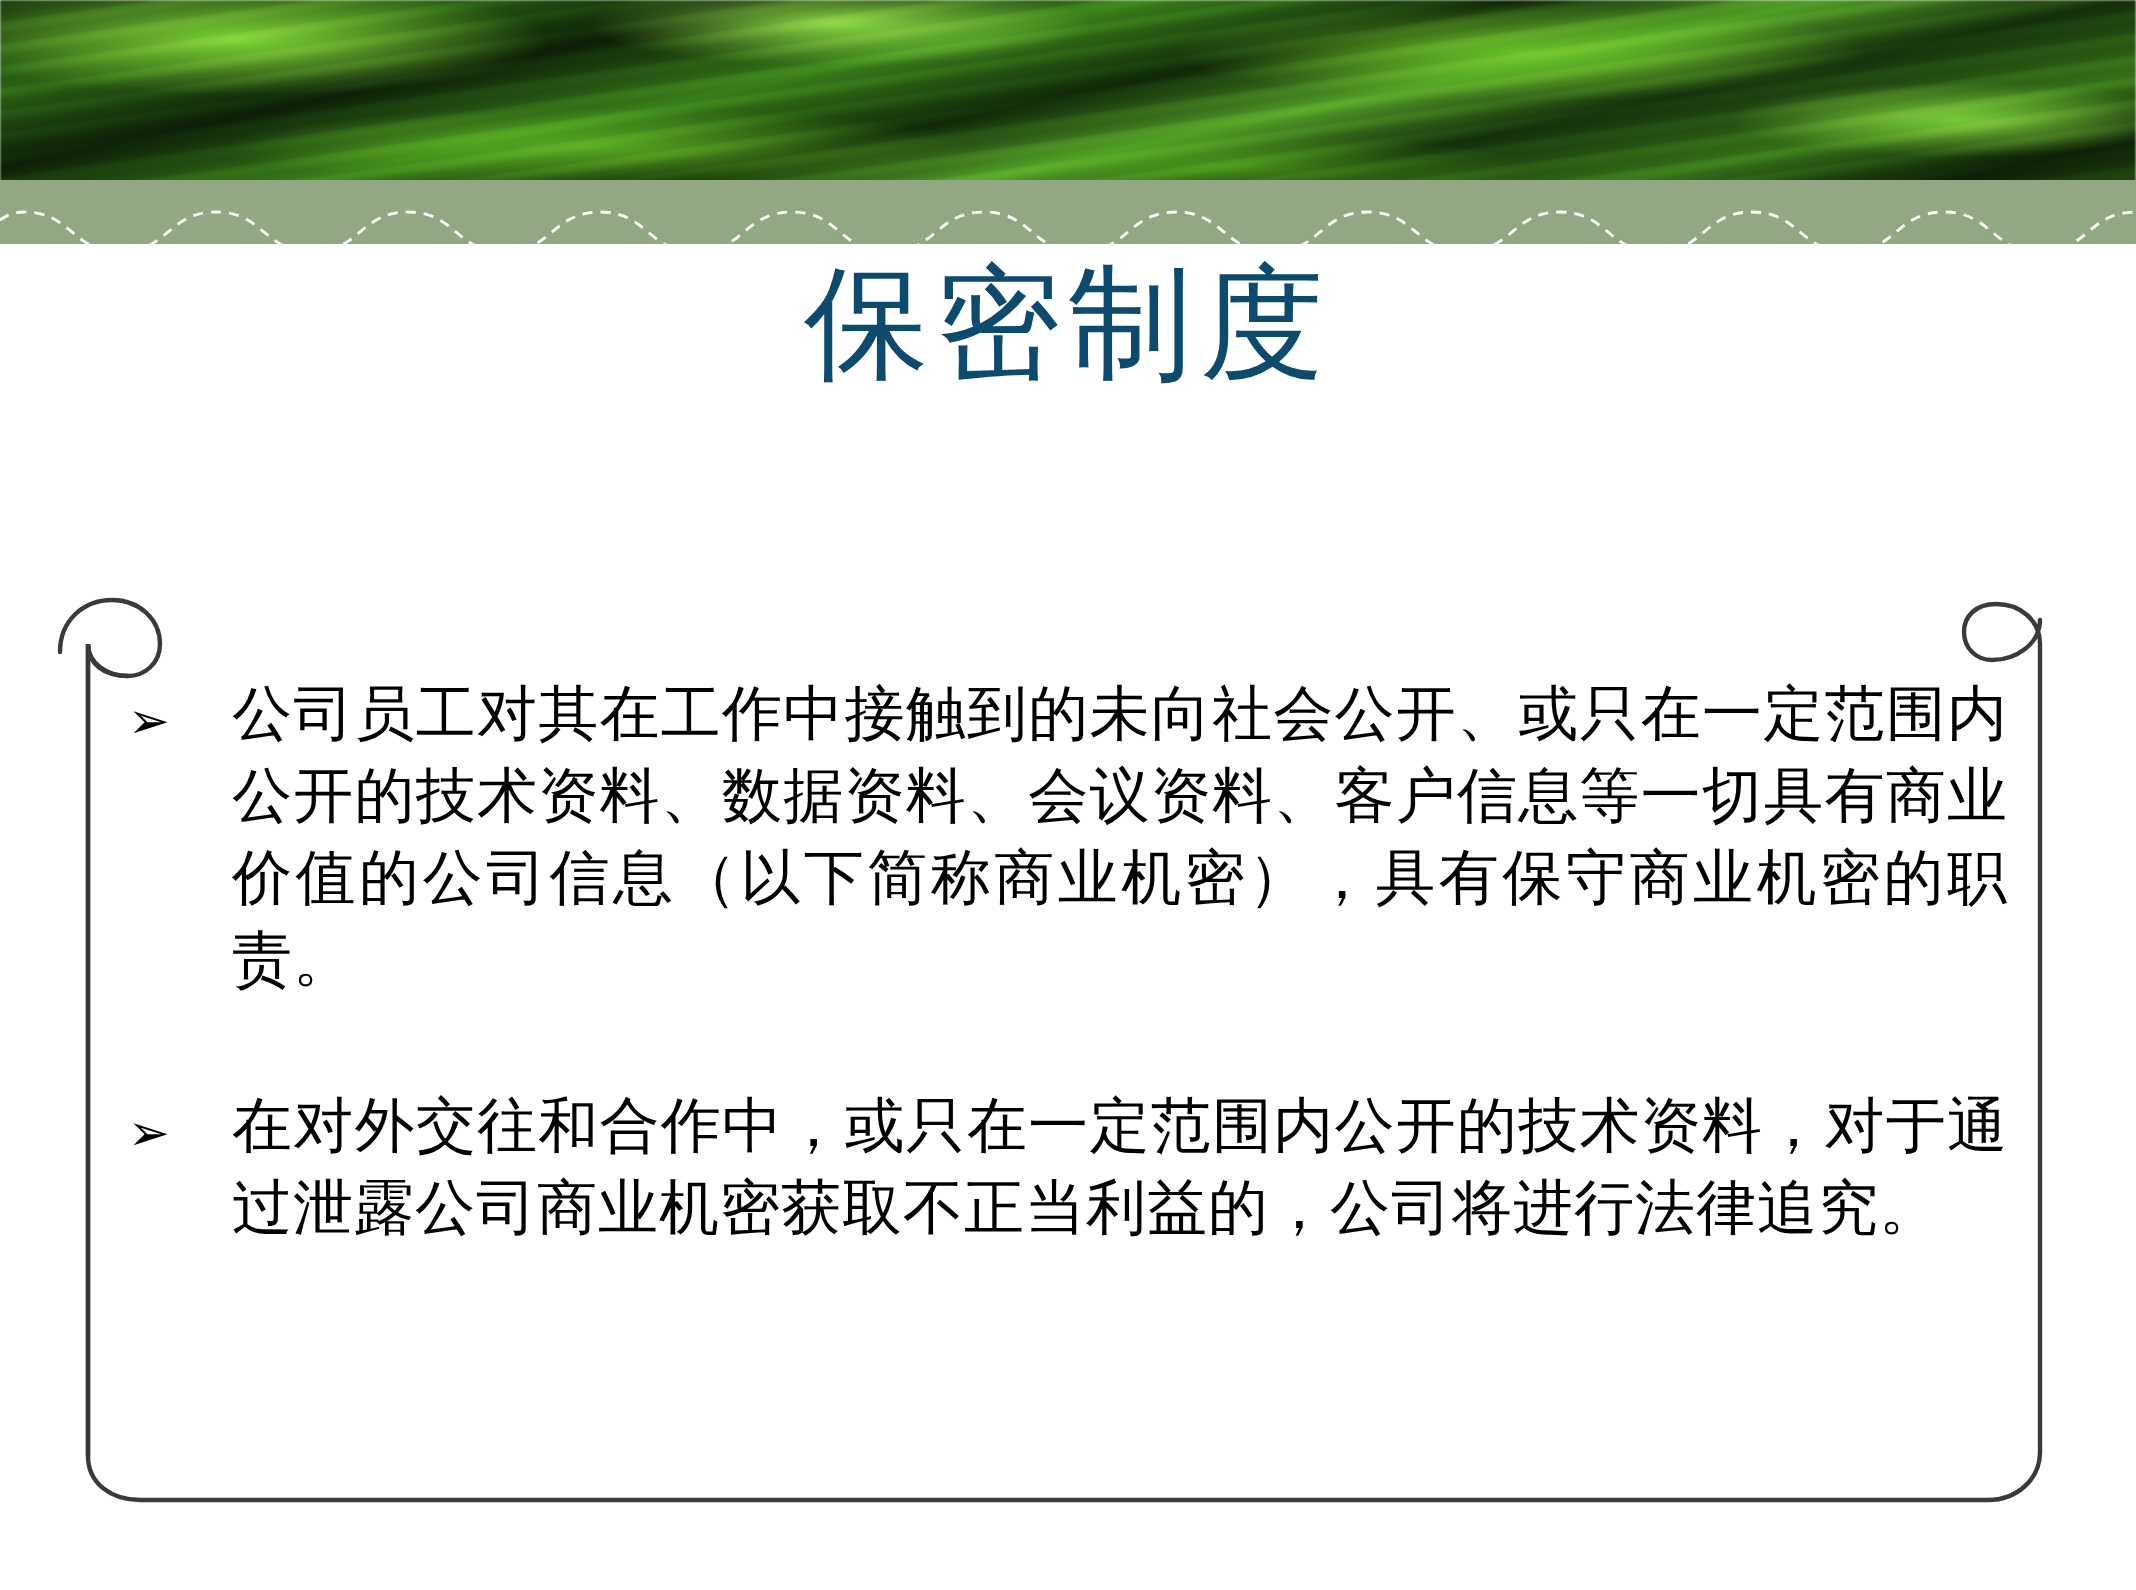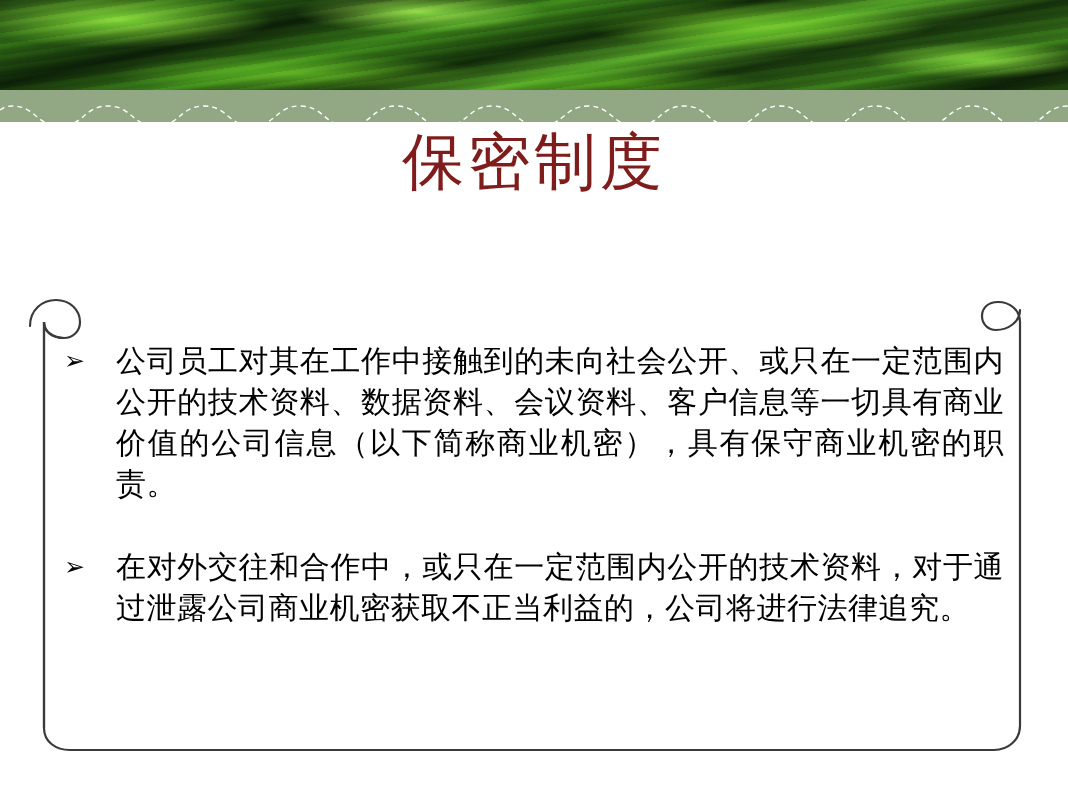--- a/index.html
+++ b/index.html
@@ -79,21 +79,21 @@
   
   .title {
     position: absolute;
     left: 0;
     top: 126px;
     width: 1068px;
     text-align: center;
     font-size: 62px;
     line-height: 72px;
     letter-spacing: 4px;
-    color: #7f1d1d;
+    color: #0c4a6e;
     font-family: "DejaVu Serif", "Liberation Serif", serif;
   }
 
   
   .frame {
     position: absolute;
     left: 22px;
     top: 292px;
     width: 1020px;
     height: 466px;
@@ -124,21 +124,21 @@
     color: #000000;
     text-align: left;
     font-family: "DejaVu Sans", sans-serif;
   }
   .bullet-text {
     flex: 1 1 auto;
     font-size: 30px;
     line-height: 41px;
     color: #000000;
     letter-spacing: 0.5px;
-    font-family: Liberation Sans, sans-serif;
+    font-family: Liberation Mono, monospace;
     text-align: justify;
   }
 </style>
 </head>
 <body>
 
 <div class="slide">
 
   <div class="banner">
     <div class="banner-photo"></div>

